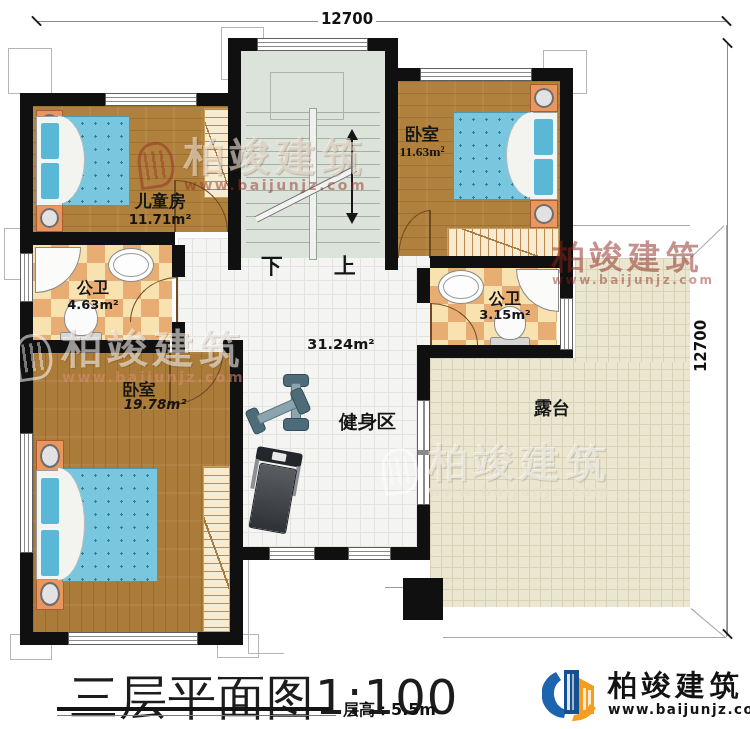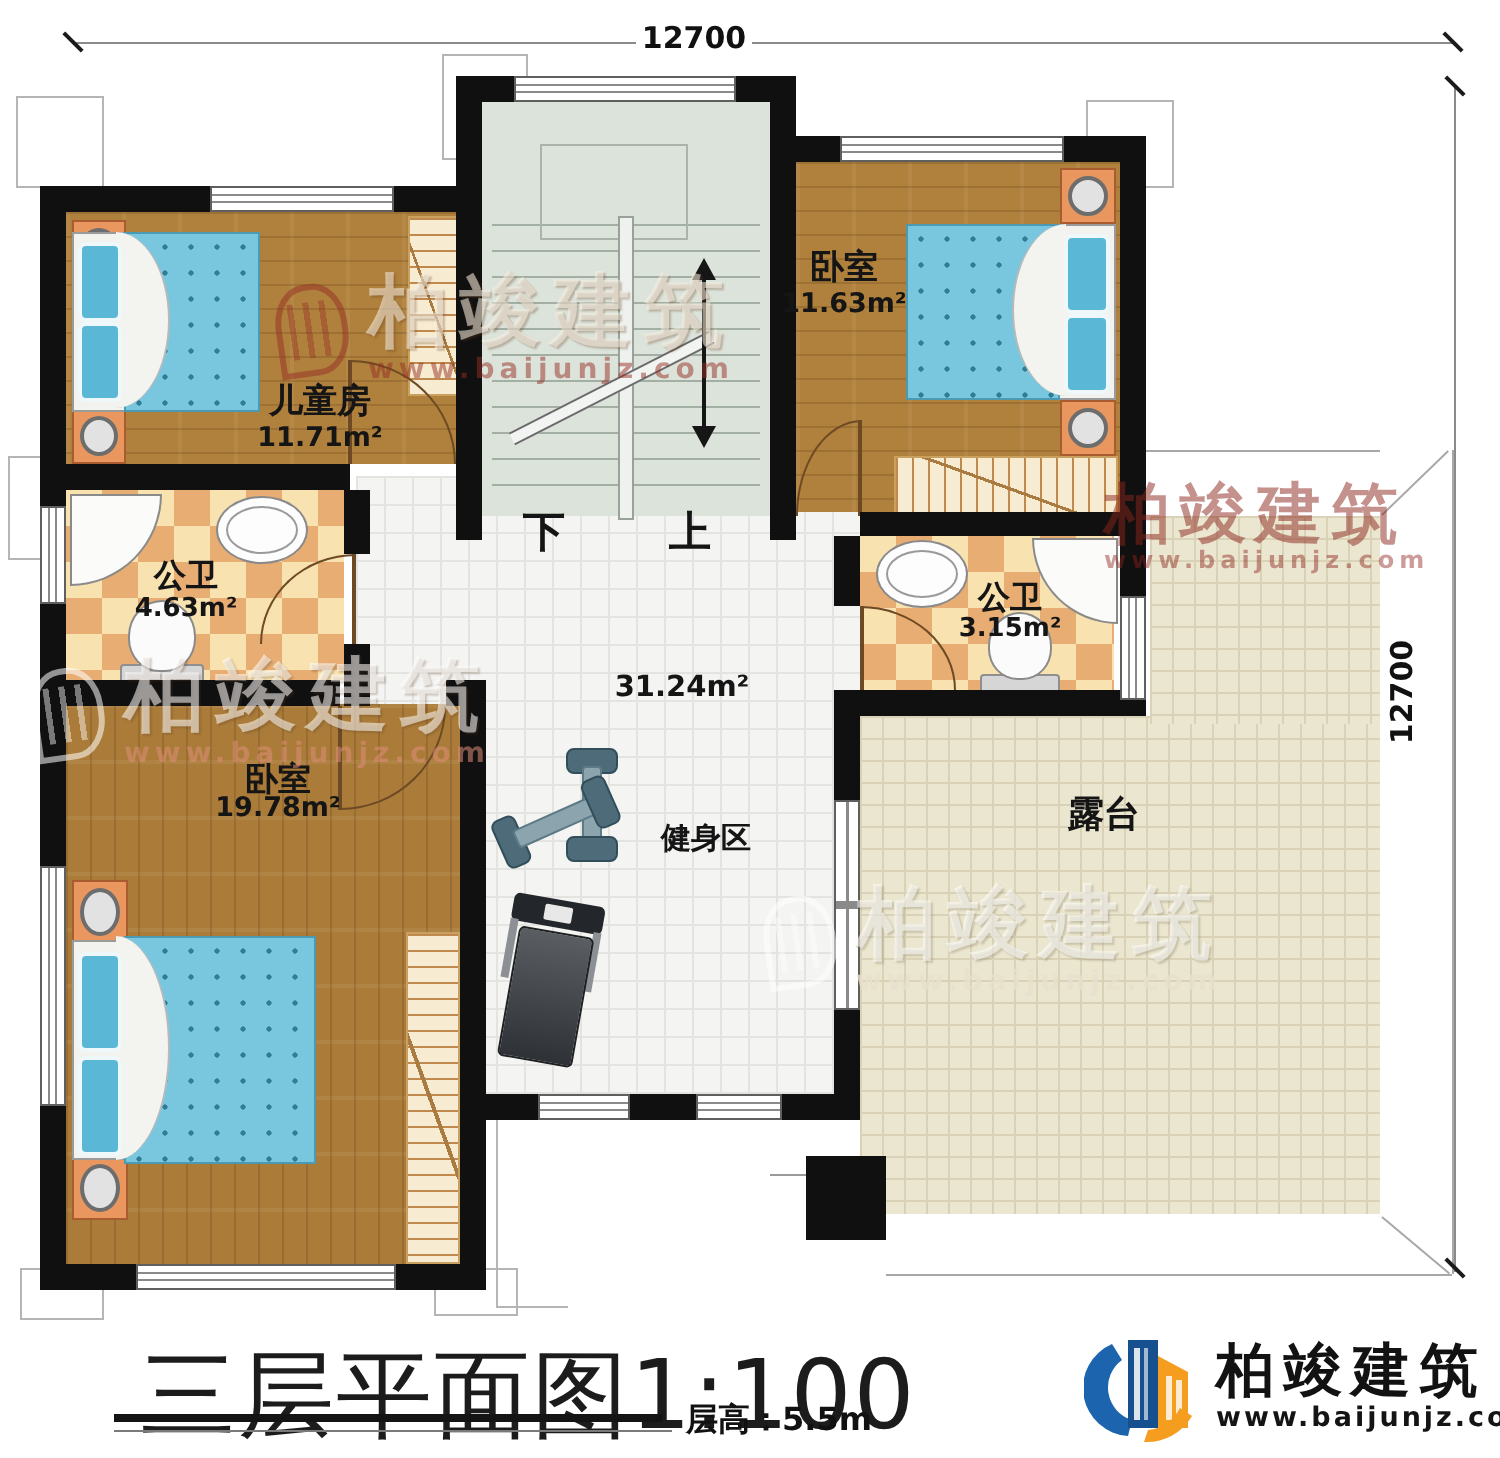--- a/index.html
+++ b/index.html
@@ -224,29 +224,29 @@
     <div class="abs" style="left:12px;top:0;width:46px;height:14px;background:#23262a;border-radius:3px;"></div>
     <div class="abs" style="left:28px;top:3px;width:14px;height:8px;background:#e8e8e8;border-radius:1px;"></div>
     <div class="abs" style="left:12px;top:13px;width:4px;height:30px;background:#8c8f93;"></div>
     <div class="abs" style="left:54px;top:13px;width:4px;height:30px;background:#8c8f93;"></div>
     <div class="abs" style="left:17px;top:16px;width:36px;height:64px;background:linear-gradient(180deg,#5a5e63,#2e3135);border:1px solid #1e2022;border-radius:3px;"></div>
   </div>
 
   <div class="label" style="left:108px;top:193px;width:104px;font-size:17px;">儿童房</div>
   <div class="label" style="left:108px;top:212px;width:104px;font-size:13.5px;">11.71m²</div>
   <div class="label" style="left:384px;top:126px;width:76px;font-size:17px;">卧室</div>
-  <div class="label" style="left:386px;top:145px;width:72px;font-size:13.5px;">11.63m²</div>
+  <div class="label" style="left:386px;top:145px;width:72px;font-size:13.5px;font-family:Liberation Serif, serif;">11.63m²</div>
   <div class="label" style="left:60px;top:280px;width:66px;font-size:16px;">公卫</div>
   <div class="label" style="left:60px;top:298px;width:66px;font-size:13px;">4.63m²</div>
   <div class="label" style="left:470px;top:291px;width:70px;font-size:16px;">公卫</div>
   <div class="label" style="left:472px;top:308px;width:66px;font-size:13px;">3.15m²</div>
   <div class="label" style="left:102px;top:381px;width:74px;font-size:16.5px;">卧室</div>
-  <div class="label" style="left:102px;top:397px;width:74px;font-size:13.5px;">19.78m²</div>
+  <div class="label" style="left:118px;top:397px;width:74px;font-size:13.5px;font-style:italic;">19.78m²</div>
   <div class="label" style="left:300px;top:337px;width:82px;font-size:14.5px;">31.24m²</div>
-  <div class="label" style="left:310px;top:412px;width:86px;font-size:15px;">健身区</div>
+  <div class="label" style="left:310px;top:412px;width:86px;font-size:19px;text-align:right;">健身区</div>
   <div class="label" style="left:514px;top:399px;width:76px;font-size:18px;">露台</div>
   <div class="label" style="left:258px;top:255px;width:28px;font-size:21px;">下</div>
   <div class="label" style="left:331px;top:255px;width:28px;font-size:21px;">上</div>
 
   <div class="dim-line" style="left:36px;top:21px;width:691px;height:1px;"></div>
   <div class="tick" style="left:30px;top:20px;transform:rotate(45deg);"></div>
   <div class="tick" style="left:720px;top:20px;transform:rotate(45deg);"></div>
   <div class="dim-text" style="left:318px;top:10px;width:58px;">12700</div>
   <div class="dim-line" style="left:727px;top:44px;width:1px;height:592px;"></div>
   <div class="tick" style="left:721px;top:42px;transform:rotate(45deg);"></div>

